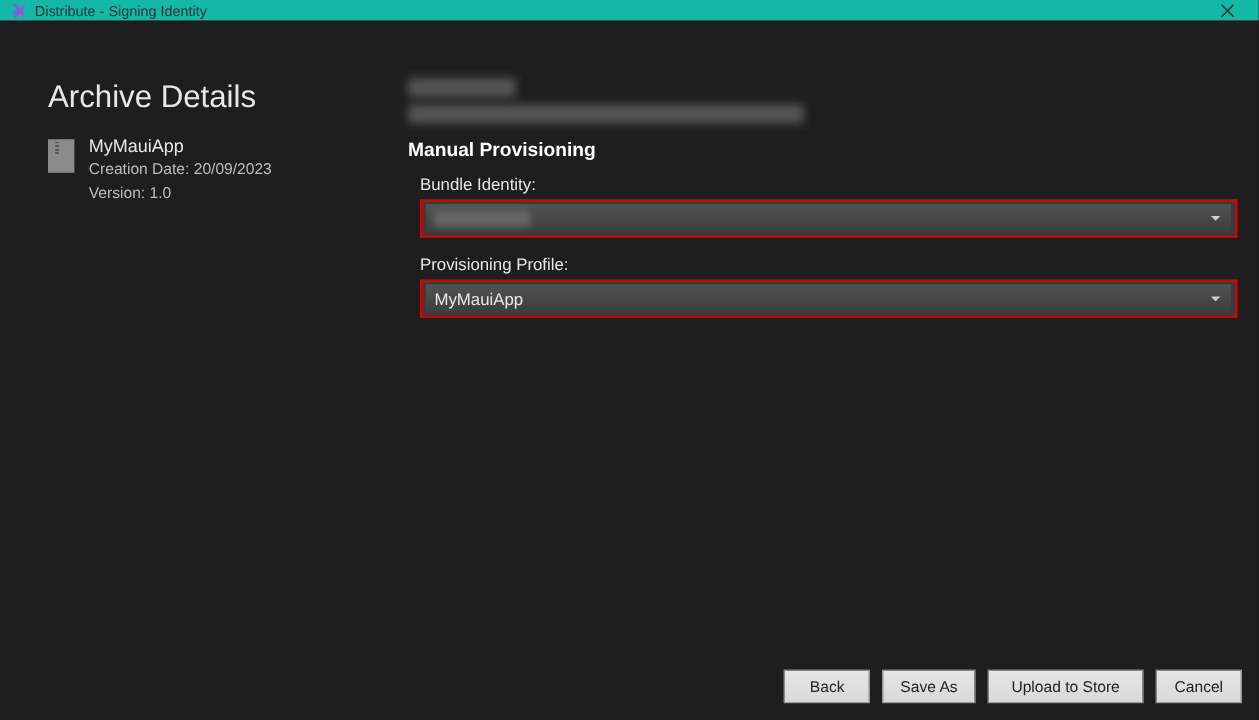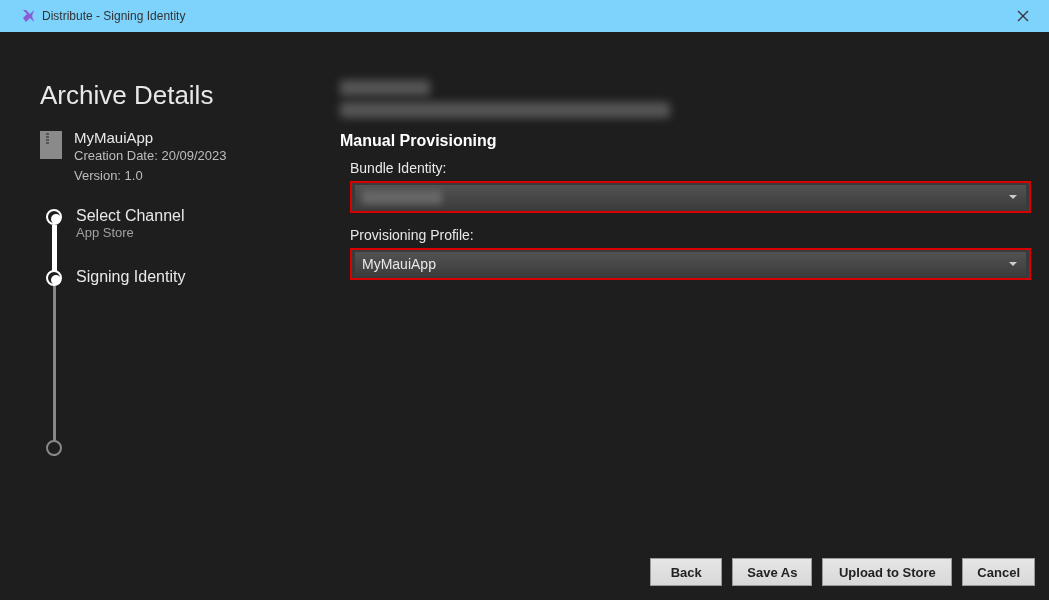--- a/index.html
+++ b/index.html
@@ -5,25 +5,25 @@
   * { box-sizing: border-box; margin: 0; padding: 0; }
   body {
     width: 1049px;
     height: 600px;
     background: #1e1e1e;
     font-family: "Segoe UI", Arial, sans-serif;
     color: #e8e8e8;
     overflow: hidden;
   }
   .titlebar {
-    height: 32px;
-    background: #7dd3fc;
-    display: flex;
-    align-items: center;
-    padding: 0 20px;
+    height: 17px;
+    background: #14b8a6;
+    display: flex;
+    align-items: center;
+    padding: 0 7px;
     position: relative;
   }
   .titlebar-icon svg { display: block; }
   .titlebar-title {
     margin-left: 6px;
     font-size: 12px;
     color: #333;
   }
   .titlebar-close {
     position: absolute;
@@ -199,21 +199,20 @@
     height: 28px;
     padding: 0 14px;
     background: linear-gradient(to bottom, #e6e6e6, #d8d8d8);
     border: 1px solid #9a9a9a;
     color: #222;
     font-size: 13px;
     display: flex;
     align-items: center;
     justify-content: center;
     cursor: pointer;
-    font-weight: bold;
   }
   .btn.wide { min-width: 130px; }
 </style>
 </head>
 <body>
 
 <div class="titlebar">
   <span class="titlebar-icon">
     <svg width="16" height="16" viewBox="0 0 16 16">
       <path d="M3 2 L7 6 L3 10 L6 14 L10 10 L14 14 L12 8 L14 2 L10 6 L6 2 Z" fill="#8a5cd6"></path>
@@ -234,39 +233,20 @@
 
     <div class="app-info">
       <div class="zip-icon"></div>
       <div>
         <div class="app-name">MyMauiApp</div>
         <div class="app-meta">Creation Date: 20/09/2023</div>
         <div class="app-meta">Version: 1.0</div>
       </div>
     </div>
 
-    <div class="stepper">
-      <div class="stepper-line"></div>
-      <div class="stepper-line-done"></div>
-
-      <div class="step completed">
-        <div class="step-dot"></div>
-        <div class="step-title">Select Channel</div>
-        <div class="step-sub">App Store</div>
-      </div>
-
-      <div class="step current">
-        <div class="step-dot"></div>
-        <div class="step-title">Signing Identity</div>
-      </div>
-
-      <div class="step" style="margin-top:140px;">
-        <div class="step-dot"></div>
-      </div>
-    </div>
   </div>
 
   <div class="right-panel">
     <div class="blurred-line short"></div>
     <div class="blurred-line long"></div>
 
     <div class="section-title spaced">Manual Provisioning</div>
 
     <div class="field-group">
       <div class="field-label">Bundle Identity:</div>

